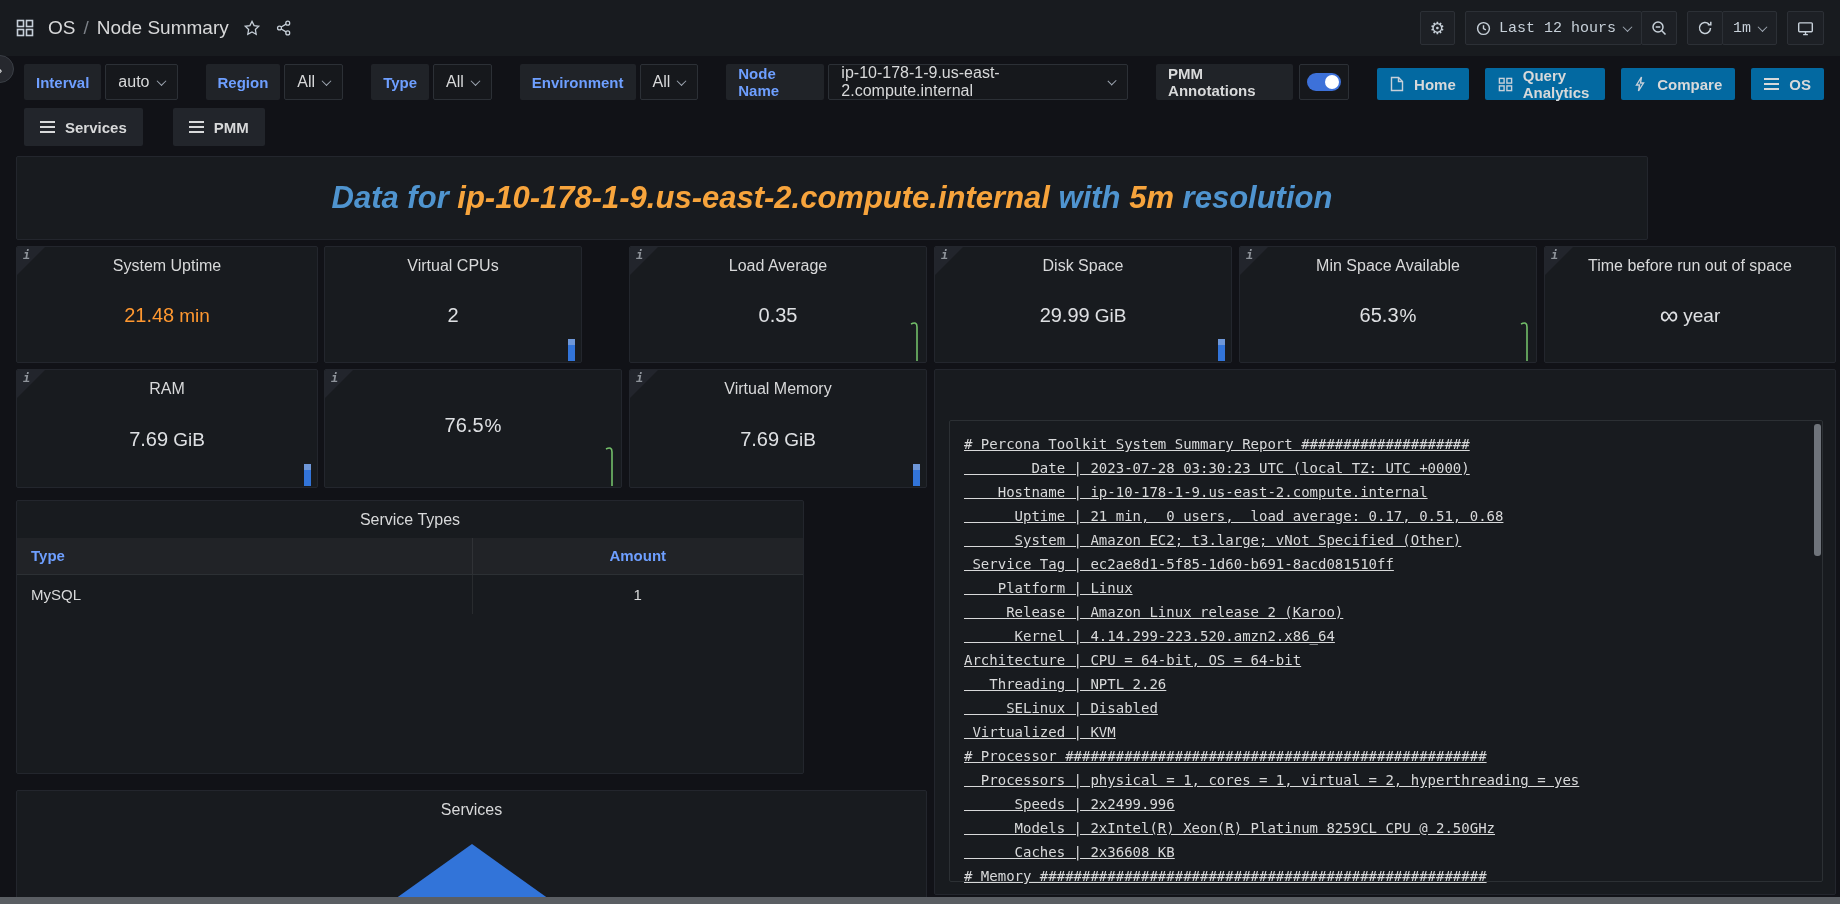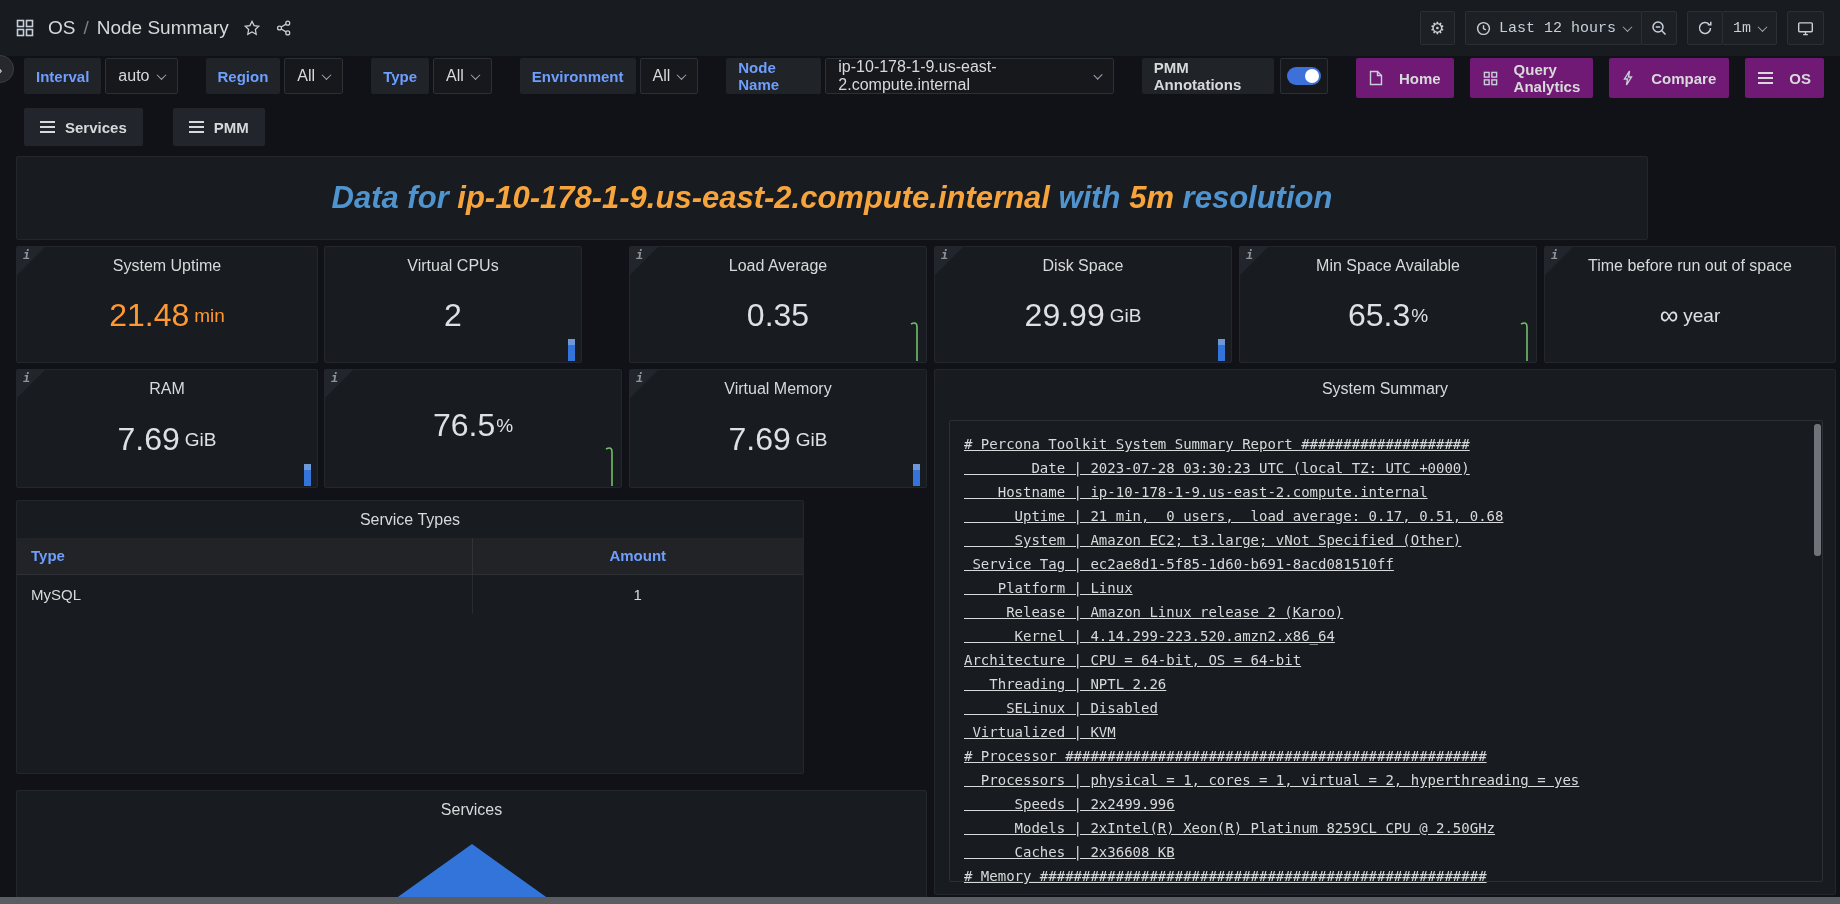--- a/index.html
+++ b/index.html
@@ -22,43 +22,43 @@
     height:34px; display:flex; align-items:center; gap:8px; padding:0 10px;
     background:#1d2025; border:1px solid #2c3036; border-radius:2px; color:#c7d0d9;
     font-size:15px; cursor:pointer;
   }
   .navgroup { display:flex;font-family:Liberation Mono, monospace; }
   .navgroup .navbtn + .navbtn { margin-left:-1px; }
   .iconbtn { padding:0 9px; }
   
   .toolbar {
     position:absolute; left:0; top:58px; width:1840px; height:42px;
-    display:flex; align-items:flex-start; padding:0 16px 0 24px; gap:28px;
+    display:flex; align-items:flex-end; padding:0 16px 0 24px; gap:28px;
   }
   .fgroup { display:flex; gap:4px; }
   .flabel {
     height:36px; display:flex; align-items:center; padding:0 12px;
     background:#202328; border-radius:2px; color:#6e9fff; font-size:15px; font-weight:700;
   }
   .fvalue {
     height:36px; display:flex; align-items:center; gap:8px; padding:0 12px;
     background:#16181c; border:1px solid #2c3036; border-radius:2px;
     color:#d8d9da; font-size:16px; cursor:pointer;
   }
   .annot { display:flex; gap:6px; }
   .toggle-box {
     height:36px; width:56px; display:flex; align-items:center; justify-content:center;
     background:#16181c; border:1px solid #2c3036; border-radius:2px; cursor:pointer;
   }
   .switch { position:relative; width:34px; height:18px; border-radius:9px; background:#3d71d9; }
   .knob { position:absolute; right:2px; top:2px; width:14px; height:14px; border-radius:50%; background:#ffffff; }
   .toolbar-right { margin-left:auto; display:flex; gap:16px; }
   .linkbtn {
-    height:40px; display:flex; align-items:center; gap:16px; padding:0 13px;
-    background:#701a75; border-radius:2px; color:#d8d9da; font-size:15px; font-weight:700; cursor:pointer;
+    height:32px; display:flex; align-items:center; gap:10px; padding:0 13px;
+    background:#0369a1; border-radius:2px; color:#d8d9da; font-size:15px; font-weight:700; cursor:pointer;
   }
   
   .menurow { position:absolute; left:0; top:108px; display:flex; gap:30px; padding-left:24px; }
   .menubtn {
     height:38px; display:flex; align-items:center; gap:10px; padding:0 16px;
     background:#22252b; border-radius:2px; color:#d8d9da; font-size:15px; font-weight:700; cursor:pointer;
   }
   .icon-bars { position:relative; width:15px; height:2px; background:currentColor;
     box-shadow:0 -5px 0 currentColor, 0 5px 0 currentColor; }
   
@@ -67,21 +67,21 @@
     overflow:hidden;
   }
   .banner { display:flex; align-items:center; justify-content:center; }
   .banner-text { font-size:31px; font-weight:700; font-style:italic; white-space:pre; }
   .seg-blue { color:#4f94cf; }
   .seg-orange { color:#f7a43c; }
   
   .stat { display:flex; flex-direction:column; }
   .stat-title { padding-top:10px; text-align:center; font-size:16px; font-weight:500; color:#d8d9da; cursor:pointer; }
   .stat-body { flex:1; display:flex; align-items:center; justify-content:center; padding-bottom:6px; }
-  .stat-body .v { font-size:32px; font-weight:500; }
+  .stat-body .v { font-size:20px; font-weight:500; }
   .stat-body .u { font-size:19px; font-weight:500; margin-left:5px; }
   .stat-body .u:empty { margin-left:0; }
   .stat-body.tight .u { margin-left:1px; }
   .orange .v, .orange .u { color:#ff9830; }
   .white .v, .white .u { color:#dee0e3; }
   .inf .v { font-size:26px; }
   .corner {
     position:absolute; top:0; left:0; width:0; height:0;
     border-top:28px solid #22252c; border-right:28px solid transparent; cursor:pointer;
   }
@@ -407,21 +407,20 @@
       </div>
     <div class="stat-title">Virtual Memory</div>
     <div class="stat-body white">
         <span class="v">7.69</span>
         <span class="u">GiB</span>
       </div>
     <div class="spark-bar"></div>
   </div>
 
   <div class="panel" style="left:934px; top:369px; width:902px; height:526px;">
-    <div class="panel-title-center">System Summary</div>
     <div class="sumbox">
       <pre class="sumpre"># Percona Toolkit System Summary Report ####################
         Date | 2023-07-28 03:30:23 UTC (local TZ: UTC +0000)
     Hostname | ip-10-178-1-9.us-east-2.compute.internal
       Uptime | 21 min,  0 users,  load average: 0.17, 0.51, 0.68
       System | Amazon EC2; t3.large; vNot Specified (Other)
  Service Tag | ec2ae8d1-5f85-1d60-b691-8acd081510ff
     Platform | Linux
      Release | Amazon Linux release 2 (Karoo)
       Kernel | 4.14.299-223.520.amzn2.x86_64

